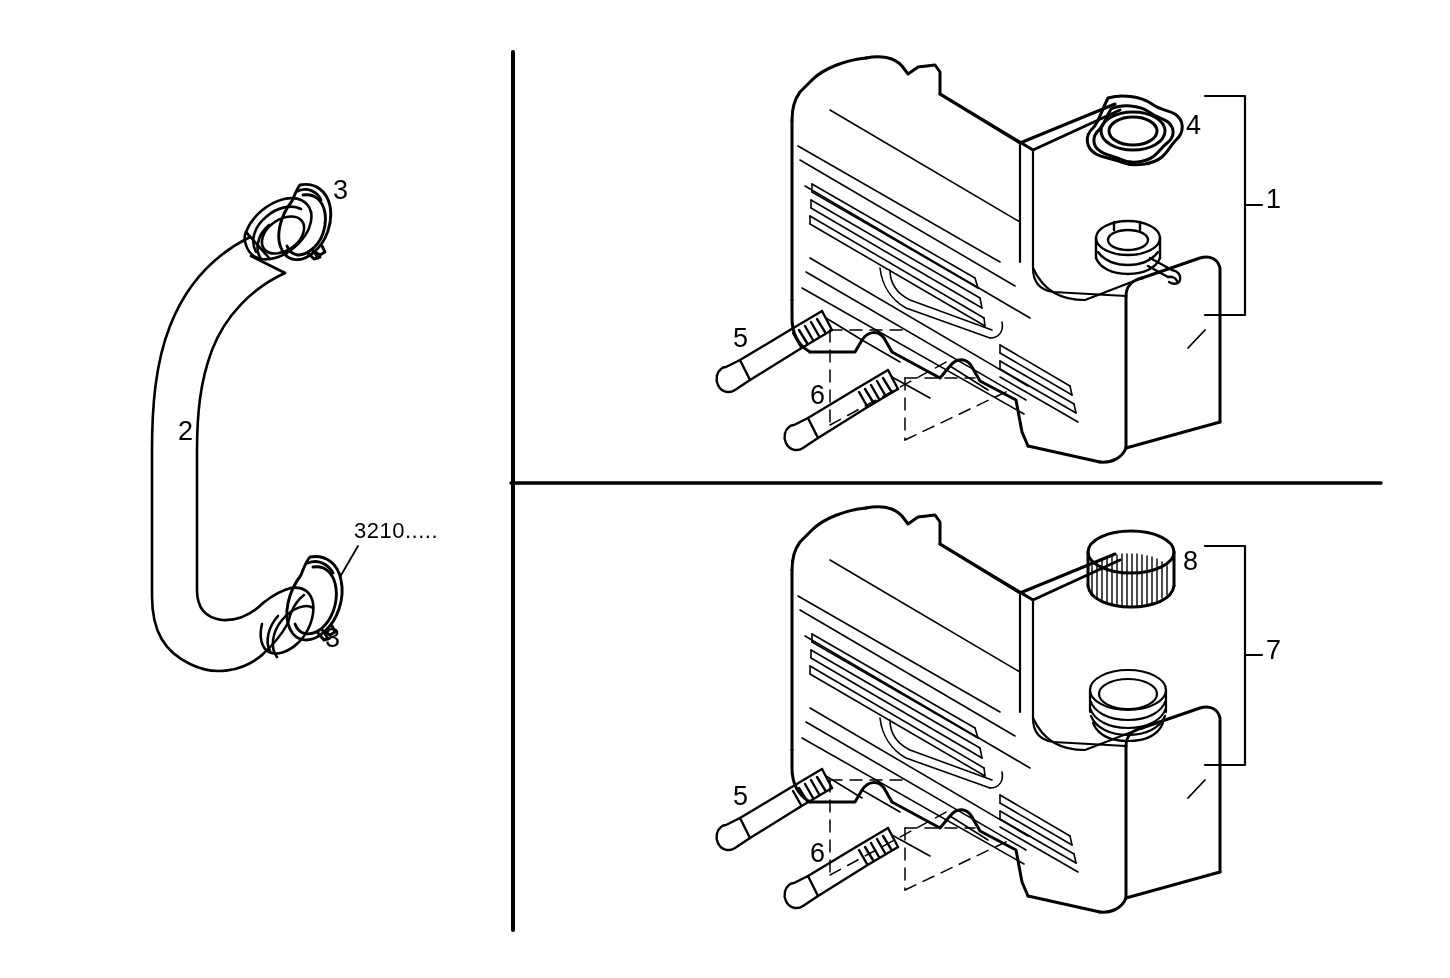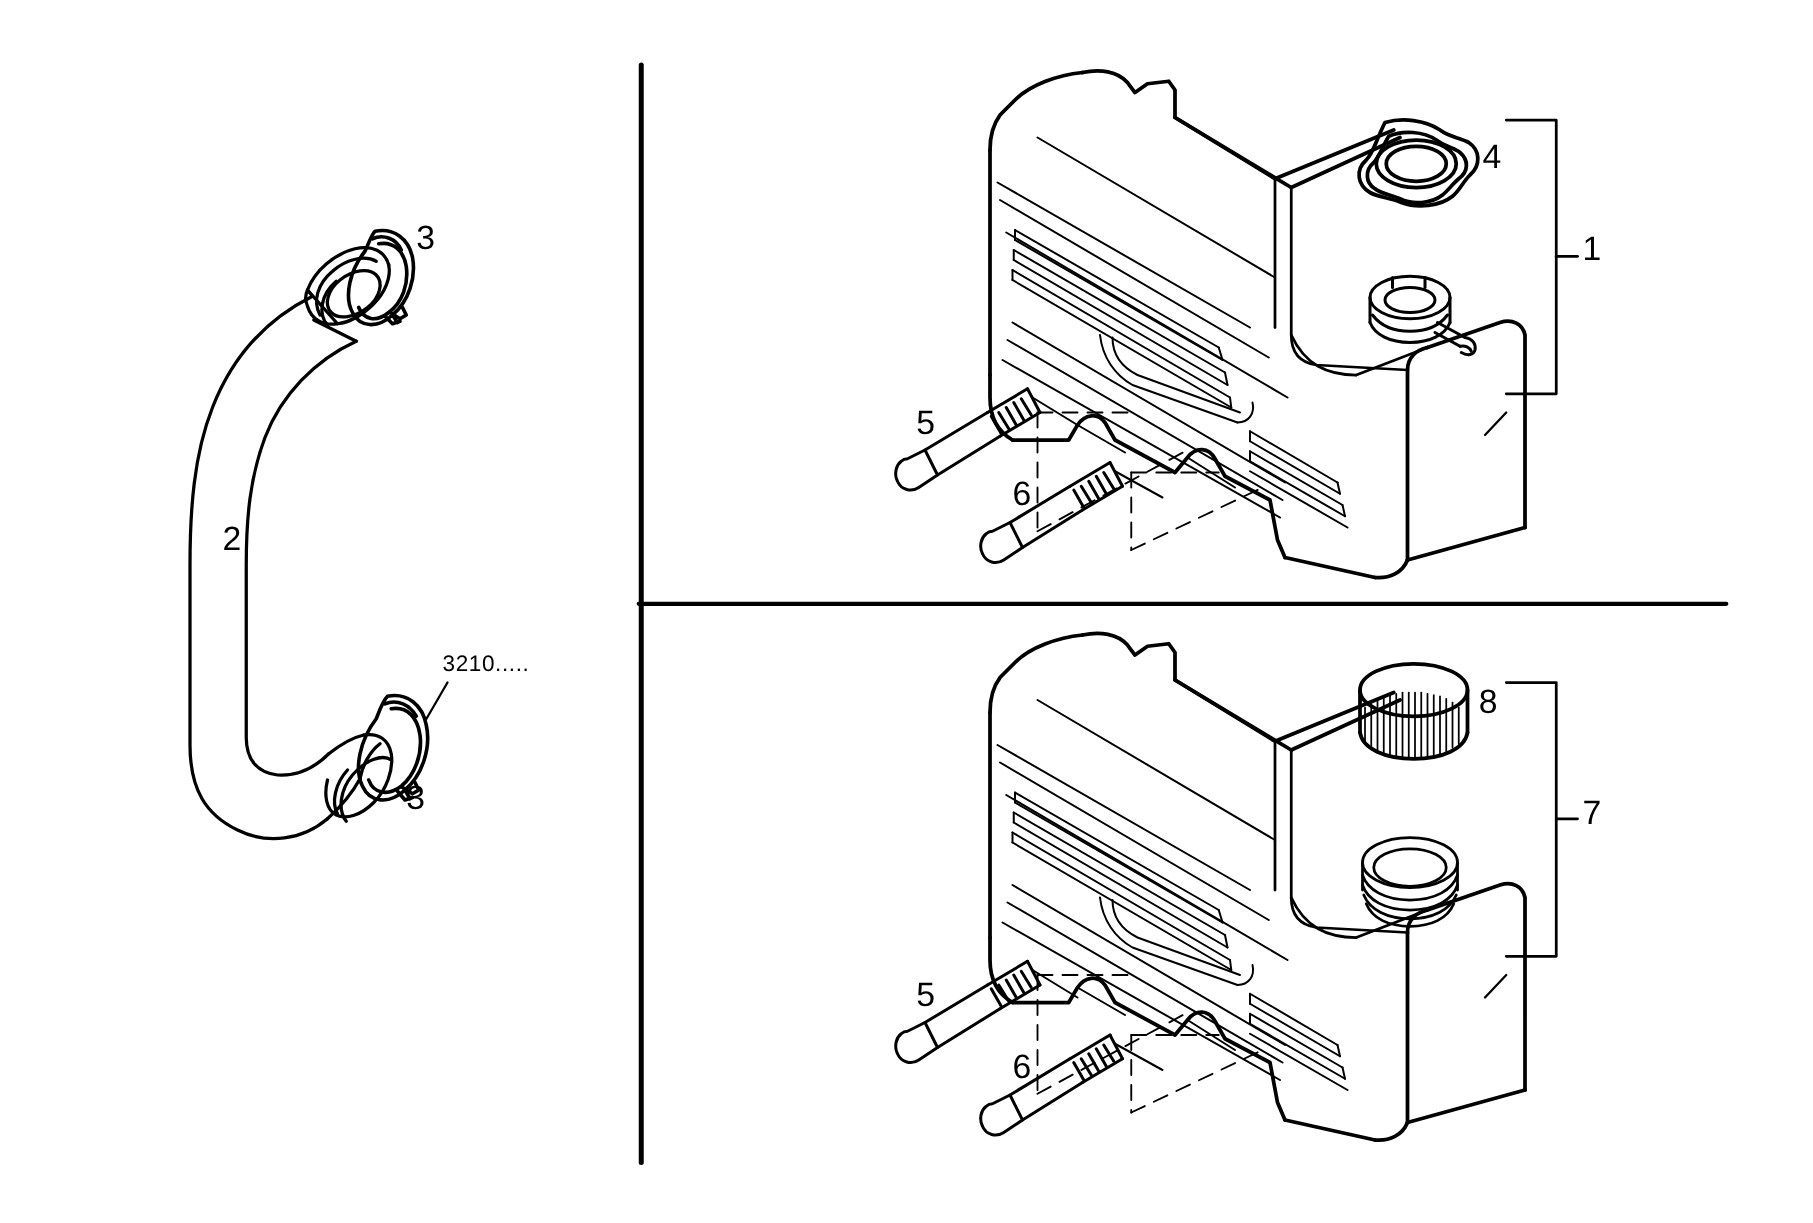--- a/index.html
+++ b/index.html
@@ -18,21 +18,21 @@
     font-family:"Liberation Sans", sans-serif;
     font-size:27px;
     line-height:27px;
     color:#000;
     white-space:nowrap;
     user-select:none;
   }
   .ref-code{
     position:absolute;
     font-family:"Liberation Sans", sans-serif;
-    font-size:18px;
+    font-size:22px;
     line-height:26px;
     letter-spacing:.5px;
     color:#000;
     white-space:nowrap;
   }
 </style>
 </head>
 <body>
 
 <div id="sheet">

